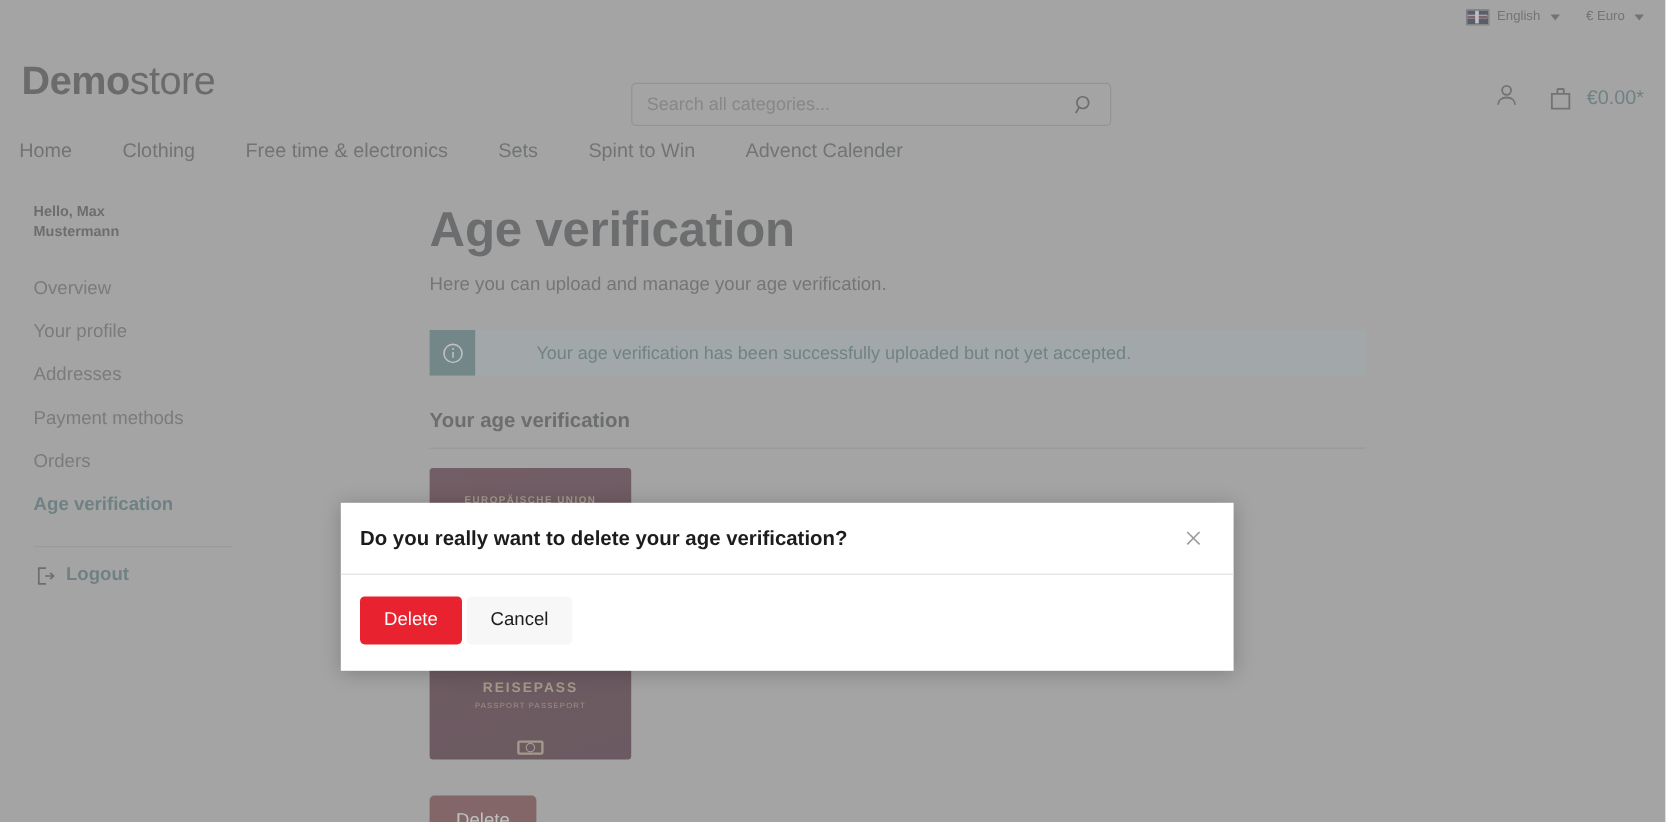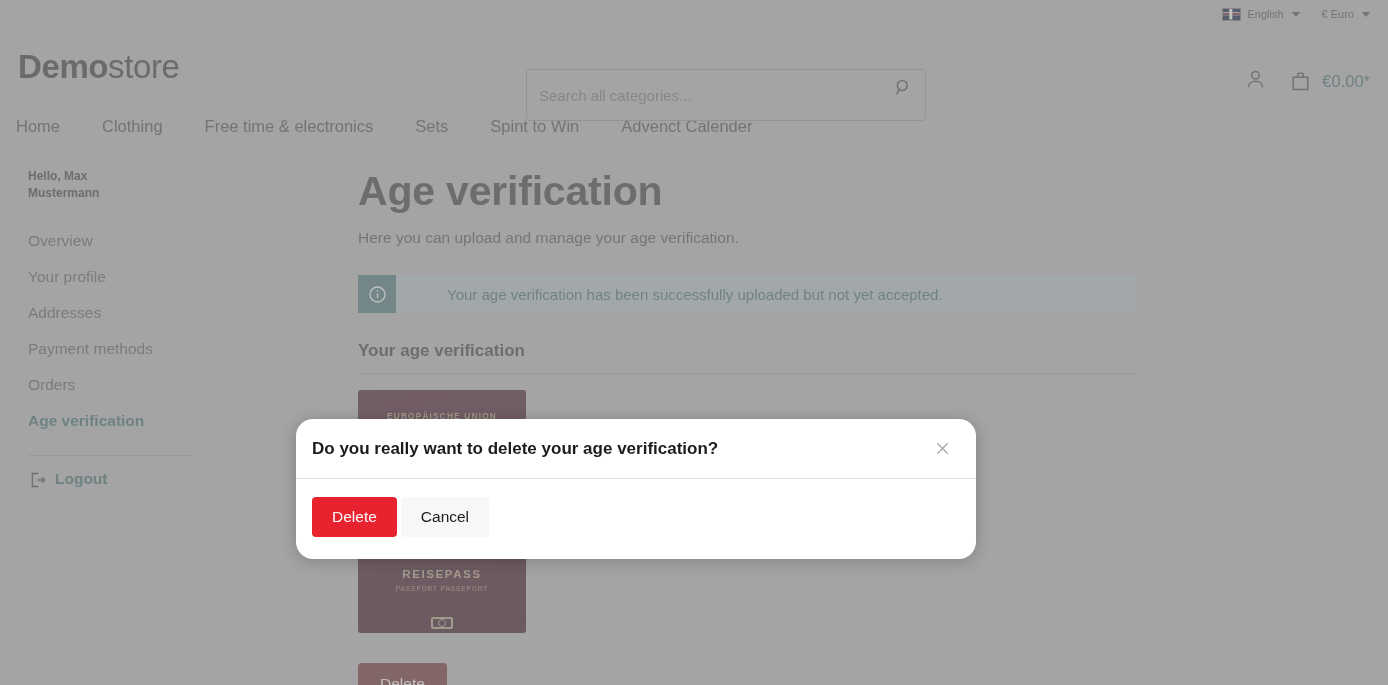--- a/index.html
+++ b/index.html
@@ -91,21 +91,21 @@
 
   .searchwrap {
     position: absolute;
     left: 526px;
     top: 41px;
     width: 400px;
     height: 36px;
   }
   .searchbox {
     width: 100%;
-    height: 52px;
+    height: 36px;
     border: 1px solid #9a9a9a;
     border-radius: 4px;
     background: transparent;
     font-family: "Liberation Sans", sans-serif;
     font-size: 15px;
     color: #701a75;
     padding: 0 20px 0 12px;
     outline: none;
   }
   .searchbox::placeholder { color: #768086; }
@@ -323,27 +323,26 @@
     padding: 12px 22px;
     font-size: 15.5px;
     font-weight: 400;
     font-family: "Liberation Sans", sans-serif;
     cursor: pointer;
   }
 
   
   .modal {
     position: absolute;
-    left: 296px;
+    left: 284px;
     top: 419px;
-    width: 680px;
+    width: 744px;
     background: #ffffff;
     box-shadow: 0 2px 16px rgba(0,0,0,0.22);
     z-index: 50;
-    border-radius: 17px;
   }
   .modal-header {
     display: flex;
     align-items: center;
     justify-content: space-between;
     padding: 16px 20px 16px 16px;
     border-bottom: 1px solid #e2e2e2;
   }
   .modal-title {
     font-size: 17px;

